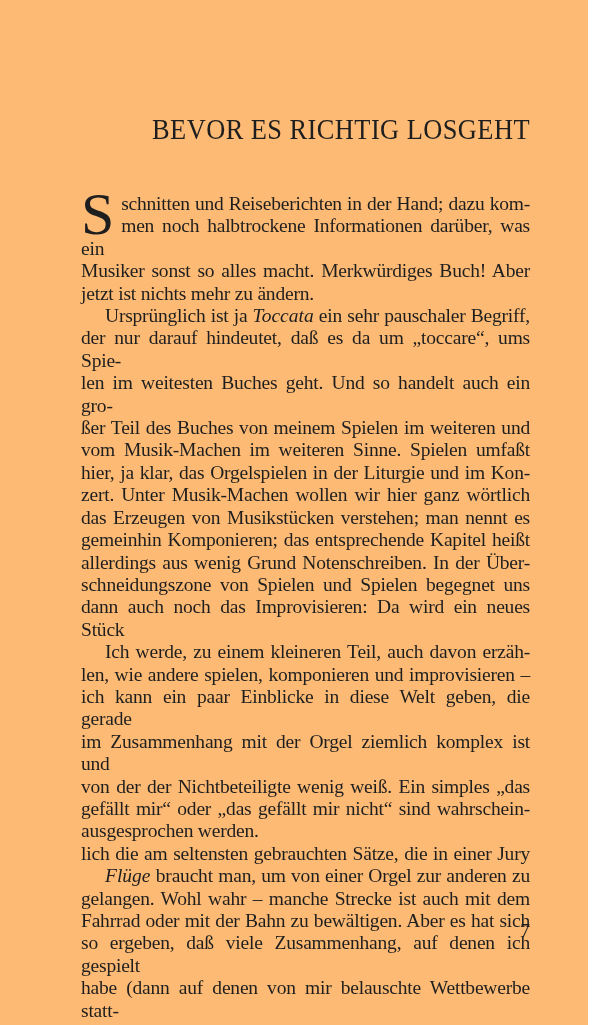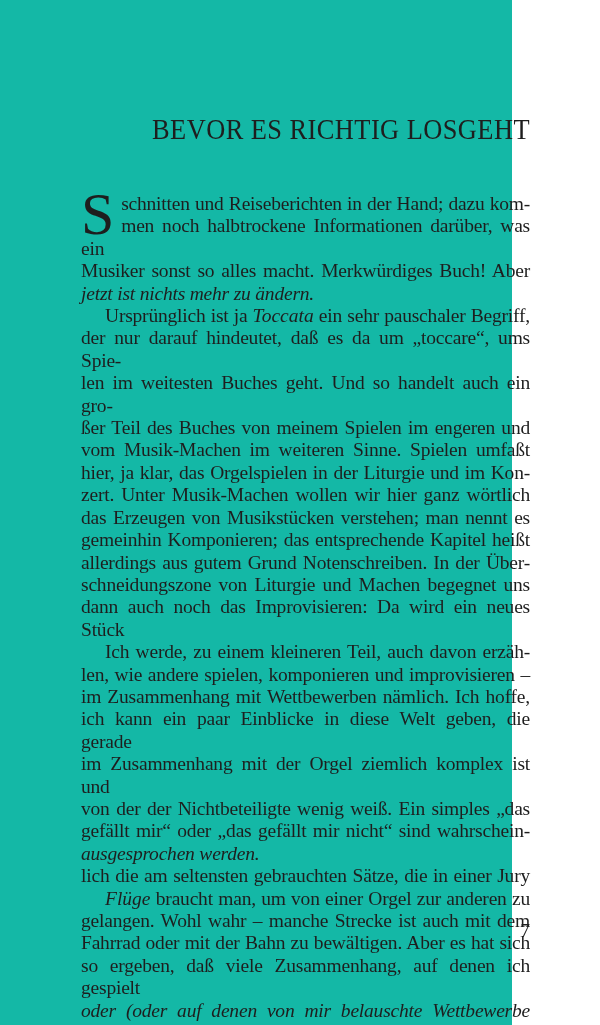--- a/index.html
+++ b/index.html
@@ -10,23 +10,23 @@
     width: 600px;
     height: 1025px;
     background: #ffffff;
     font-family: "Liberation Serif", "DejaVu Serif", serif;
     color: #1e1e1e;
     overflow: hidden;
     position: relative;
   }
   .page {
     position: relative;
-    width: 512px;
+    width: 588px;
     height: 1025px;
-    background: #14b8a6;
+    background: #fdba74;
   }
   .chapter-title {
     position: absolute;
     left: 81px;
     top: 112px;
     width: 449px;
     margin: 0;
     font-size: 30px;
     font-weight: normal;
     letter-spacing: 0.5px;
@@ -52,21 +52,20 @@
   .line {
     text-align: justify;
     -moz-text-align-last: justify;
     text-align-last: justify;
     white-space: normal;
     overflow: visible;
   }
   .line.last {
     -moz-text-align-last: left;
     text-align-last: left;
-    font-style: italic;
   }
   .line.indent {
     text-indent: 24px;
   }
   .line em {
     letter-spacing: 0;
   }
   .dropcap {
     float: left;
     font-size: 60px;
@@ -96,44 +95,43 @@
         <span class="dropcap">S</span>
         <div class="line">schnitten und Reiseberichten in der Hand; dazu kom-</div>
         <div class="line">men noch halbtrockene Informationen darüber, was ein</div>
         <div class="line">Musiker sonst so alles macht. Merkwürdiges Buch! Aber</div>
         <div class="line last">jetzt ist nichts mehr zu ändern.</div>
       </div>
       <div class="para">
         <div class="line indent">Ursprünglich ist ja <em>Toccata</em> ein sehr pauschaler Begriff,</div>
         <div class="line">der nur darauf hindeutet, daß es da um „toccare“, ums Spie-</div>
         <div class="line">len im weitesten Buches geht. Und so handelt auch ein gro-</div>
-        <div class="line">ßer Teil des Buches von meinem Spielen im engeren und</div>
+        <div class="line">ßer Teil des Buches von meinem Spielen im weiteren und</div>
         <div class="line">vom Musik-Machen im weiteren Sinne. Spielen umfaßt</div>
         <div class="line">hier, ja klar, das Orgelspielen in der Liturgie und im Kon-</div>
         <div class="line">zert. Unter Musik-Machen wollen wir hier ganz wörtlich</div>
         <div class="line">das Erzeugen von Musikstücken verstehen; man nennt es</div>
         <div class="line">gemeinhin Komponieren; das entsprechende Kapitel heißt</div>
-        <div class="line">allerdings aus gutem Grund Notenschreiben. In der Über-</div>
-        <div class="line">schneidungszone von Liturgie und Machen begegnet uns</div>
+        <div class="line">allerdings aus wenig Grund Notenschreiben. In der Über-</div>
+        <div class="line">schneidungszone von Spielen und Spielen begegnet uns</div>
         <div class="line">dann auch noch das Improvisieren: Da wird ein neues Stück</div>
       </div>
       <div class="para">
         <div class="line indent">Ich werde, zu einem kleineren Teil, auch davon erzäh-</div>
         <div class="line">len, wie andere spielen, komponieren und improvisieren –</div>
-        <div class="line">im Zusammenhang mit Wettbewerben nämlich. Ich hoffe,</div>
         <div class="line">ich kann ein paar Einblicke in diese Welt geben, die gerade</div>
         <div class="line">im Zusammenhang mit der Orgel ziemlich komplex ist und</div>
         <div class="line">von der der Nichtbeteiligte wenig weiß. Ein simples „das</div>
         <div class="line">gefällt mir“ oder „das gefällt mir nicht“ sind wahrschein-</div>
         <div class="line last">ausgesprochen werden.</div>
         <div class="line">lich die am seltensten gebrauchten Sätze, die in einer Jury</div>
       </div>
       <div class="para">
         <div class="line indent"><em>Flüge</em> braucht man, um von einer Orgel zur anderen zu</div>
         <div class="line">gelangen. Wohl wahr – manche Strecke ist auch mit dem</div>
         <div class="line">Fahrrad oder mit der Bahn zu bewältigen. Aber es hat sich</div>
         <div class="line">so ergeben, daß viele Zusammenhang, auf denen ich gespielt</div>
-        <div class="line last">oder (oder auf denen von mir belauschte Wettbewerbe statt-</div>
+        <div class="line last">habe (dann auf denen von mir belauschte Wettbewerbe statt-</div>
       </div>
     </div>
 
   <div class="page-number">7</div>
 </div>
 
 </body></html>

